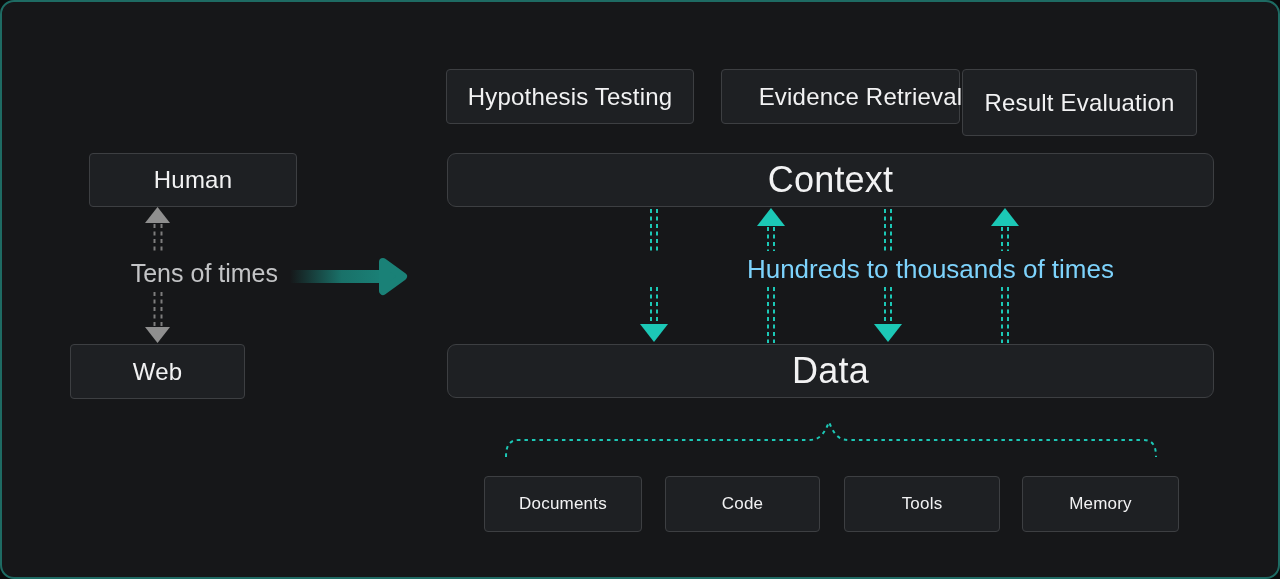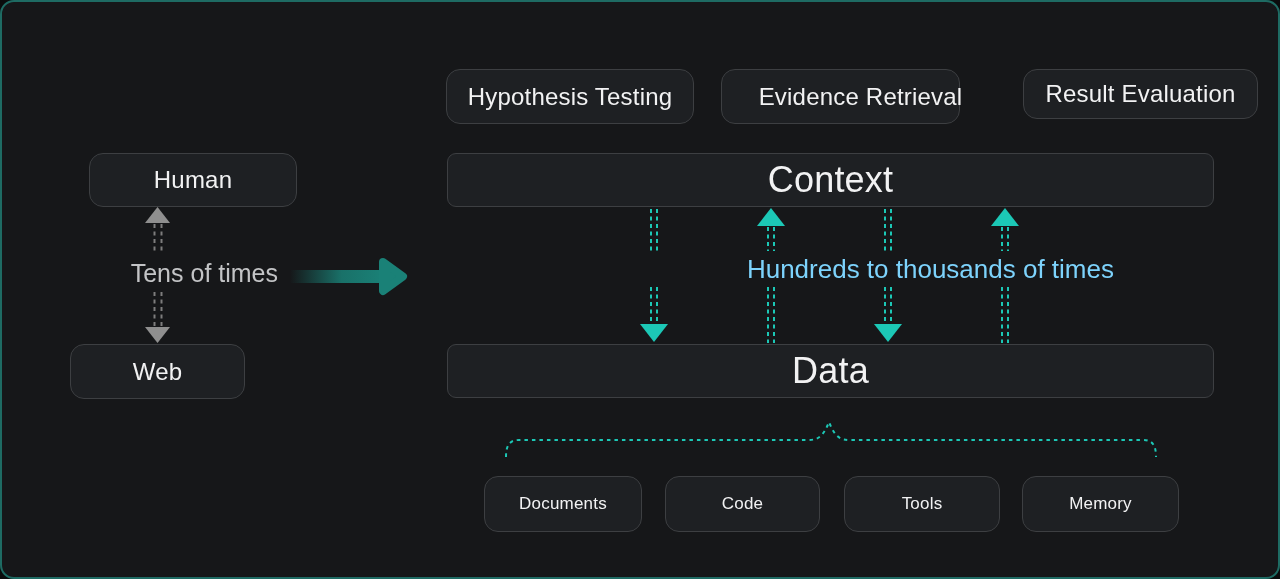--- a/index.html
+++ b/index.html
@@ -20,21 +20,21 @@
     width: 1280px; height: 579px;
     pointer-events: none;
   }
   .node {
     position: absolute;
     display: flex;
     align-items: center;
     justify-content: center;
     background: #1e2023;
     border: 1px solid #3d3f42;
-    border-radius: 14px;
+    border-radius: 4px;
     color: #f2f2f3;
     font-size: 24px;
     letter-spacing: 0.2px;
     white-space: nowrap;
   }
   .node.big {
     font-size: 36px;
     border-radius: 9px;
   }
   .node.bottom { font-size: 17px; margin-top: 20px; }
@@ -117,21 +117,21 @@
   </svg>
 
   <div class="node" style="left:51px; top:151px; width:208px; height:54px;margin-left:36px;">Human</div>
 
   <div class="freq-label freq-gray" style="left:35px; top:257px; width:241px;">Tens of times</div>
 
   <div class="node" style="left:68px; top:342px; width:175px; height:55px;">Web</div>
 
   <div class="node" style="left:444px; top:67px; width:248px; height:55px;">Hypothesis Testing</div>
   <div class="node" style="left:719px; top:67px; width:239px; height:55px;padding-left:40px;">Evidence Retrieval</div>
-  <div class="node" style="left:1021px; top:67px; width:235px; height:50px;">Result Evaluation</div>
+  <div class="node" style="left:960px; top:67px; width:235px; height:67px;">Result Evaluation</div>
 
   <div class="node big" style="left:445px; top:151px; width:767px; height:54px;">Context</div>
 
   <div class="freq-label freq-teal" style="left:545px; top:252px; width:567px;">Hundreds to thousands of times</div>
 
   <div class="node big" style="left:445px; top:342px; width:767px; height:54px;">Data</div>
 
   <div class="node bottom" style="left:482px; top:454px; width:158px; height:56px;">Documents</div>
   <div class="node bottom" style="left:663px; top:454px; width:155px; height:56px;">Code</div>
   <div class="node bottom" style="left:842px; top:454px; width:156px; height:56px;">Tools</div>

